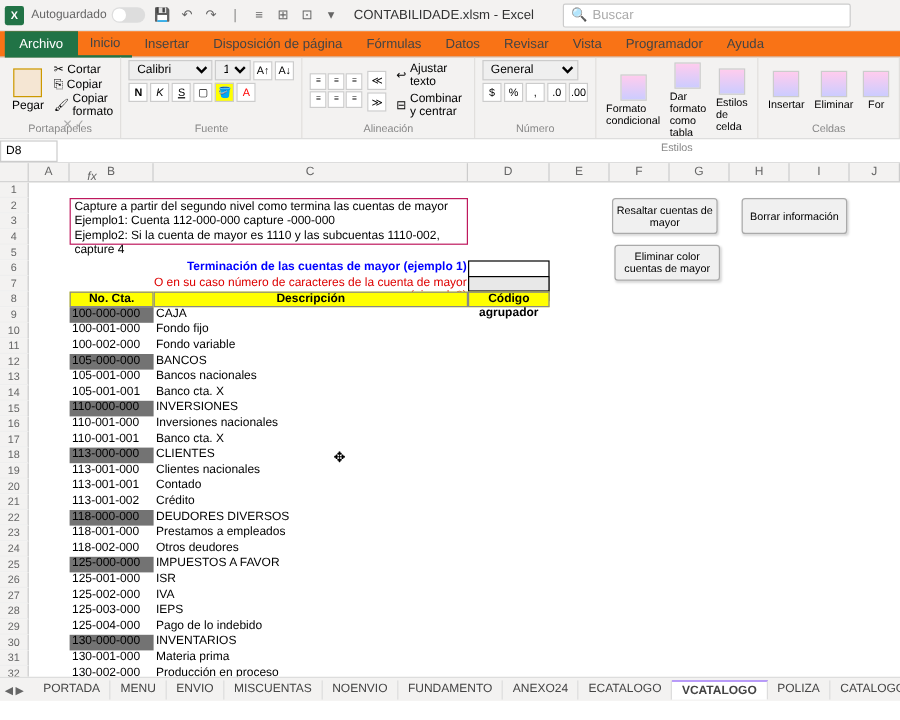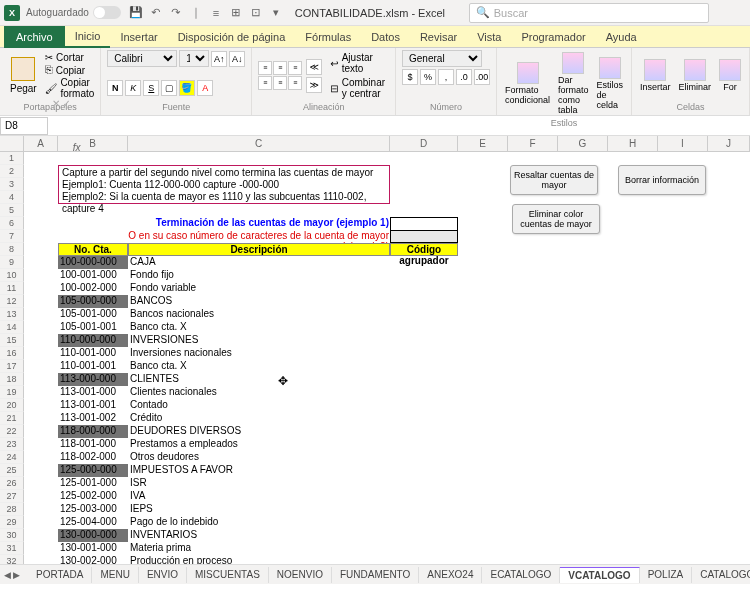--- a/index.html
+++ b/index.html
@@ -11,21 +11,21 @@
     .autoguardado { display: flex; align-items: center; font-size: 10px; color: #666; margin-right: 8px; }
     .toggle { width: 28px; height: 13px; background: #ddd; border-radius: 7px; margin-left: 4px; position: relative; }
     .toggle::after { content: ''; width: 11px; height: 11px; background: #fff; border-radius: 50%; position: absolute; left: 1px; top: 1px; }
     .qat { display: flex; gap: 6px; align-items: center; }
     .qat-icon { width: 14px; height: 14px; display: flex; align-items: center; justify-content: center; font-size: 11px; color: #666; }
     .title-file { margin-left: 12px; font-size: 11px; color: #333; }
     .search-box { margin-left: 24px; width: 240px; height: 20px; border: 1px solid #ccc; background: #fff; display: flex; align-items: center; padding: 0 6px; border-radius: 2px; }
     .search-box span:last-child { color: #aaa; font-size: 11px; margin-left: 4px; }
     
     
-    .ribbon-tabs { height: 22px; background: #fef9c3; display: flex; padding-left: 4px; border-bottom: 1px solid #ccc; }
+    .ribbon-tabs { height: 22px; background: #f97316; display: flex; padding-left: 4px; border-bottom: 1px solid #ccc; }
     .file-tab { background: #217346; color: #fff; height: 22px; padding: 0 12px; display: flex; align-items: center; font-size: 11px; }
     .r-tab { height: 22px; padding: 0 10px; display: flex; align-items: center; font-size: 11px; color: #444; cursor: pointer; }
     .r-tab.active { border-bottom: 2px solid #217346; }
     
     
     .ribbon { height: 68px; background: #f3f2f1; display: flex; border-bottom: 1px solid #ddd; }
     .ribbon-group { border-right: 1px solid #e1dfdd; padding: 2px 6px; display: flex; flex-direction: column; justify-content: space-between; }
     .ribbon-group-label { font-size: 9px; color: #888; text-align: center; padding: 1px 0; }
     .ribbon-controls { flex: 1; display: flex; gap: 4px; align-items: center; }
     .paste-btn { display: flex; flex-direction: column; align-items: center; gap: 2px; padding: 2px 4px; }
@@ -149,21 +149,21 @@
           </div>
         <div>
             <span>🖌</span>
             <span>Copiar formato</span>
           </div>
       </div>
     </div>
     <div class="ribbon-group-label">Portapapeles</div>
   </div>
   <div class="ribbon-group">
-    <div style="display:flex;flex-direction:column;gap:13px">
+    <div style="display:flex;flex-direction:column;gap:2px">
       <div class="font-row">
         <select class="font-select" style="width:70px"><option>Calibri</option></select>
         <select class="font-select" style="width:30px"><option>11</option></select>
         <div class="btn-sm">A↑</div>
         <div class="btn-sm">A↓</div>
       </div>
       <div class="font-row">
         <div class="btn-sm">
             <b>N</b>
           </div>

